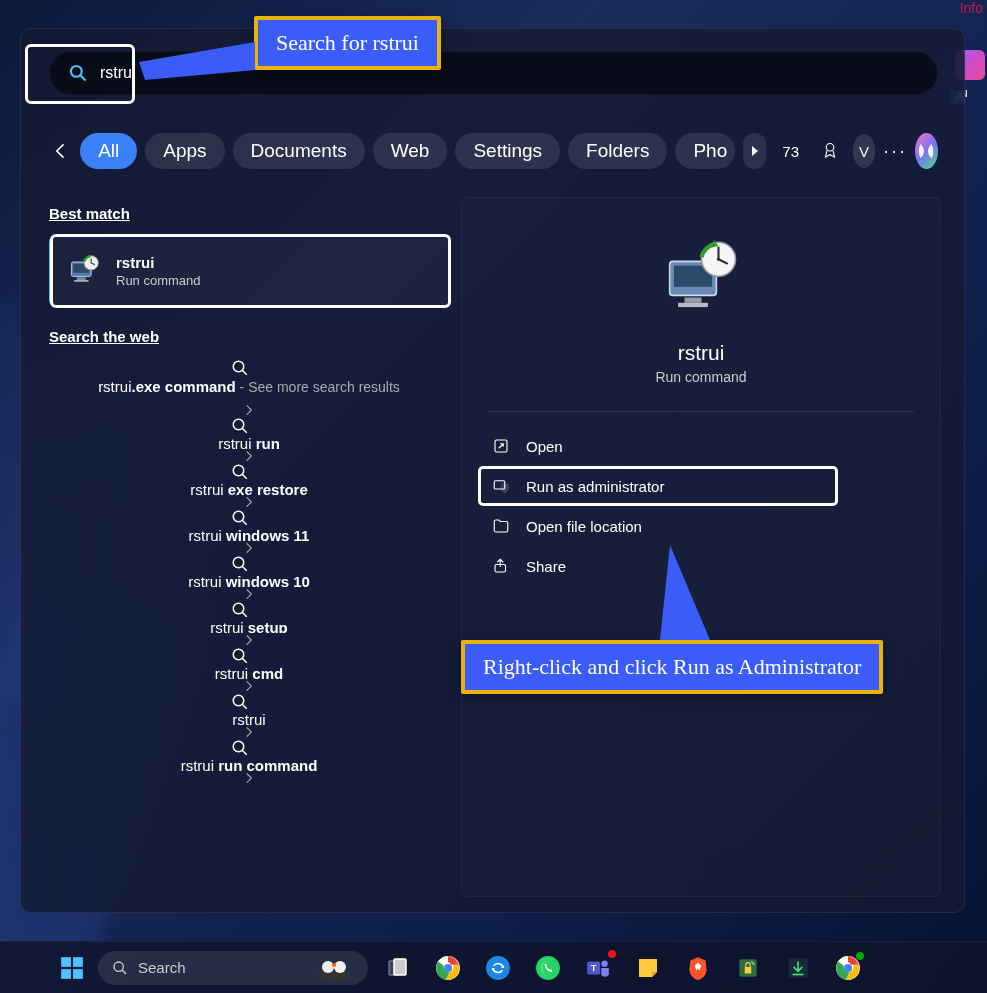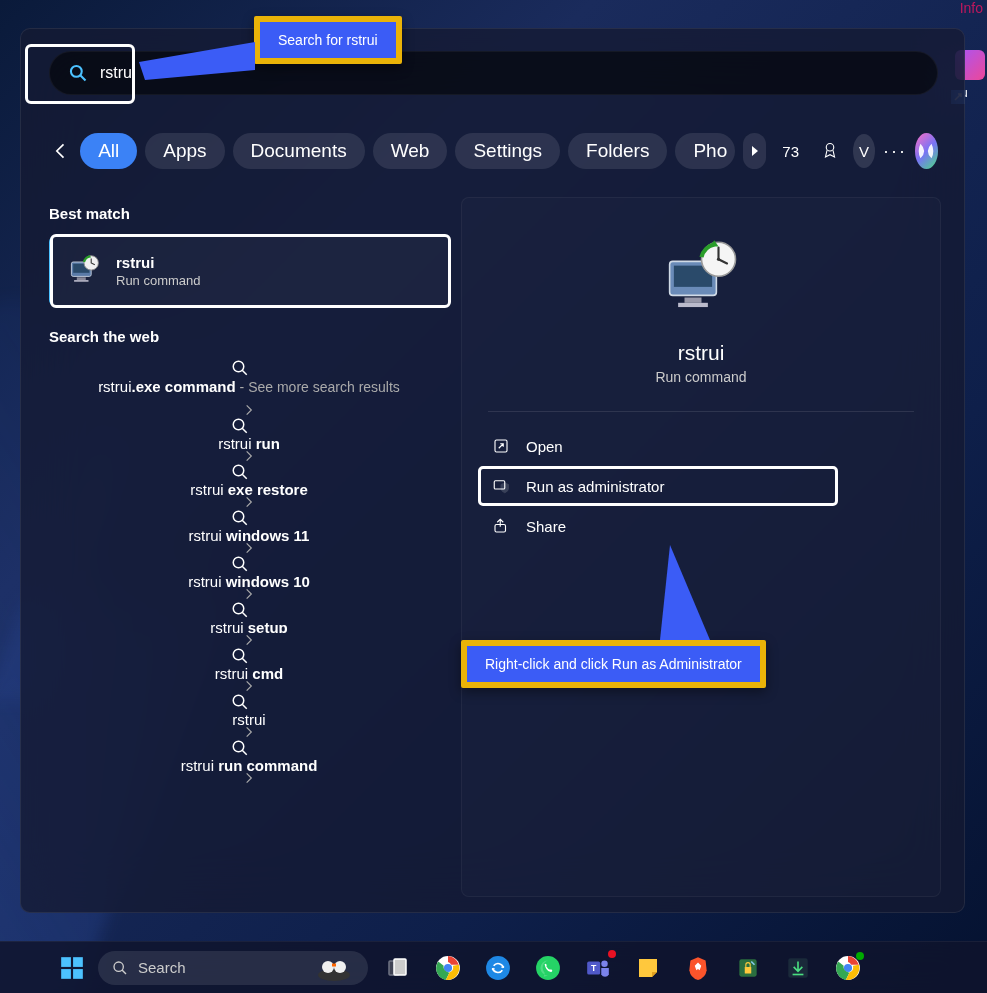--- a/index.html
+++ b/index.html
@@ -28,41 +28,41 @@
 .back-btn { width:36px; height:36px; display:flex; align-items:center; justify-content:center; cursor:pointer; border-radius:50%;}
 .pill { height:36px; padding:0 18px; border-radius:18px; background:rgba(255,255,255,0.10); display:flex; align-items:center; font-size:19px; cursor:pointer; white-space:nowrap;}
 .pill.active { background:#3b82f6;}
 .pill-scroll-btn { width:36px; height:36px; border-radius:18px; background:rgba(255,255,255,.10); display:flex; align-items:center; justify-content:center; cursor:pointer;}
 .spacer{flex:1;}
 .rewards { display:flex; align-items:center; gap:22px; font-size:15px; margin-right:6px;}
 .avatar { width:34px; height:34px; border-radius:50%; background:rgba(255,255,255,.12); display:flex; align-items:center; justify-content:center; font-size:15px;}
 .more-btn { width:36px; display:flex; align-items:center; justify-content:center; font-size:18px; cursor:pointer; letter-spacing:2px;}
 .copilot-icon { width:36px; height:36px; border-radius:50%; background:linear-gradient(135deg,#ff6ec4,#7873f5,#4ade80); display:flex; align-items:center; justify-content:center;}
 .left-col { position:absolute; left:28px; top:168px; width:400px;}
-.section-h { font-size:15px; font-weight:600; margin-bottom:14px; margin-top:8px;}
+.section-h { font-size:15px; font-weight:600; margin-bottom:14px; margin-top:8px;text-decoration:underline;}
 .best-match-item { height:70px; border-radius:6px; background:rgba(255,255,255,.03); display:flex; align-items:center; padding:0 14px; cursor:pointer; border-left:3px solid #4cc2ff; position:relative;}
 .best-match-hl { position:absolute; inset:-2px; border:3px solid #fff; border-radius:6px; pointer-events:none;}
 .bm-icon { width:36px; height:36px; margin-right:14px; display:flex; align-items:center; justify-content:center;}
 .bm-title{font-size:15px; font-weight:600;}
 .bm-sub{font-size:13px; color:#ccc; margin-top:2px;}
 .web-item { height:46px; display:flex; align-items:center; padding:0 14px; cursor:pointer; border-radius:6px;flex-direction:column;}
 .web-icon{width:20px; margin-right:18px; display:flex; align-items:center; justify-content:center;}
 .web-text{flex:1; font-size:15px; overflow:hidden; text-overflow:ellipsis; white-space:nowrap;}
 .web-text .bold{font-weight:600;}
 .web-text .sub{color:#aaa; font-size:14px;}
 .chev-r{color:#aaa;}
 .right-col { position:absolute; left:440px; top:168px; width:480px; height:700px;
   background:rgba(255,255,255,.015); border:1px solid rgba(255,255,255,.05); border-radius:8px; padding:30px 16px;}
 .detail-icon { width:85px; height:85px; margin:10px auto 18px; display:block;}
 .detail-title{text-align:center; font-size:21px; font-weight:400;}
 .detail-sub{text-align:center; font-size:14px; color:#ccc; margin-top:4px; margin-bottom:26px;}
 .detail-hr{border:none;border-top:1px solid rgba(255,255,255,.1); margin:0 10px 14px;}
 .action-item{height:40px; display:flex; align-items:center; padding:0 14px; border-radius:5px; cursor:pointer; gap:16px; font-size:15px;}
 .action-hl{position:absolute; border:3px solid #fff; border-radius:5px;}
-.annotation { position:absolute; background:#3b5cf6; color:#fff; font-size:14px; padding:10px 18px; border:6px solid #eab308; border-radius:2px; box-shadow:0 4px 12px rgba(0,0,0,.4);}
+.annotation { position:absolute; background:#3b5cf6; color:#fff; font-size:22px; padding:10px 18px; border:4px solid #eab308; border-radius:2px; box-shadow:0 4px 12px rgba(0,0,0,.4);font-family:Liberation Serif, serif;}
 .taskbar { position:absolute; left:0; bottom:0; width:987px; height:52px; background:rgba(15,20,45,.85); backdrop-filter:blur(20px); display:flex; align-items:center; padding:0 10px 0 56px; gap:10px; border-top:1px solid rgba(255,255,255,.05);}
 .tb-start{width:32px;height:32px;display:flex;align-items:center;justify-content:center;cursor:pointer;}
 .tb-search{width:270px;height:34px;background:rgba(255,255,255,.1);border-radius:17px;display:flex;align-items:center;padding:0 14px;gap:10px;font-size:15px;color:#ccc;cursor:text;}
 .tb-icon{width:40px;height:40px;display:flex;align-items:center;justify-content:center;cursor:pointer;border-radius:4px;position:relative;}
 .tb-badge{position:absolute;top:2px;right:2px;width:8px;height:8px;border-radius:50%;}
 .desktop-extra{position:absolute;right:0;top:0;color:#be185d;font-size:14px;}
 svg{display:block;}
 </style>
 </head>
 <body>
@@ -310,20 +310,26 @@
       <div class="action-item">
         <svg width="18" height="18" viewBox="0 0 24 24">
             <rect x="3" y="5" width="14" height="11" rx="1.5" stroke="#fff" stroke-width="1.5" fill="none"></rect>
             <path d="M17 8 L22 10 L22 15 Q22 19 17 21 Q12 19 12 15 L12 10 Z" fill="#fff" opacity=".15" stroke="#fff" stroke-width="1.2"></path>
           </svg>
         <span>Run as administrator</span>
       </div>
       <div class="action-hl" style="left:0;top:40px;width:360px;height:40px;"></div>
       <div class="action-item">
         <svg width="18" height="18" viewBox="0 0 24 24">
+            <path d="M3 6 Q3 4 5 4 H9 L11 6 H19 Q21 6 21 8 V18 Q21 20 19 20 H5 Q3 20 3 18 Z" stroke="#fff" stroke-width="1.5" fill="none"></path>
+          </svg>
+        <span>Open file location</span>
+      </div>
+      <div class="action-item">
+        <svg width="18" height="18" viewBox="0 0 24 24">
             <rect x="4" y="10" width="14" height="10" rx="2" stroke="#fff" stroke-width="1.5" fill="none"></rect>
             <path d="M11 13 V3 M7 7 L11 3 L15 7" stroke="#fff" stroke-width="1.5" fill="none"></path>
           </svg>
         <span>Share</span>
       </div>
     </div>
   </div>
 </div>
 
 <div class="annotation" style="left:254px; top:16px;">Search for rstrui</div>

